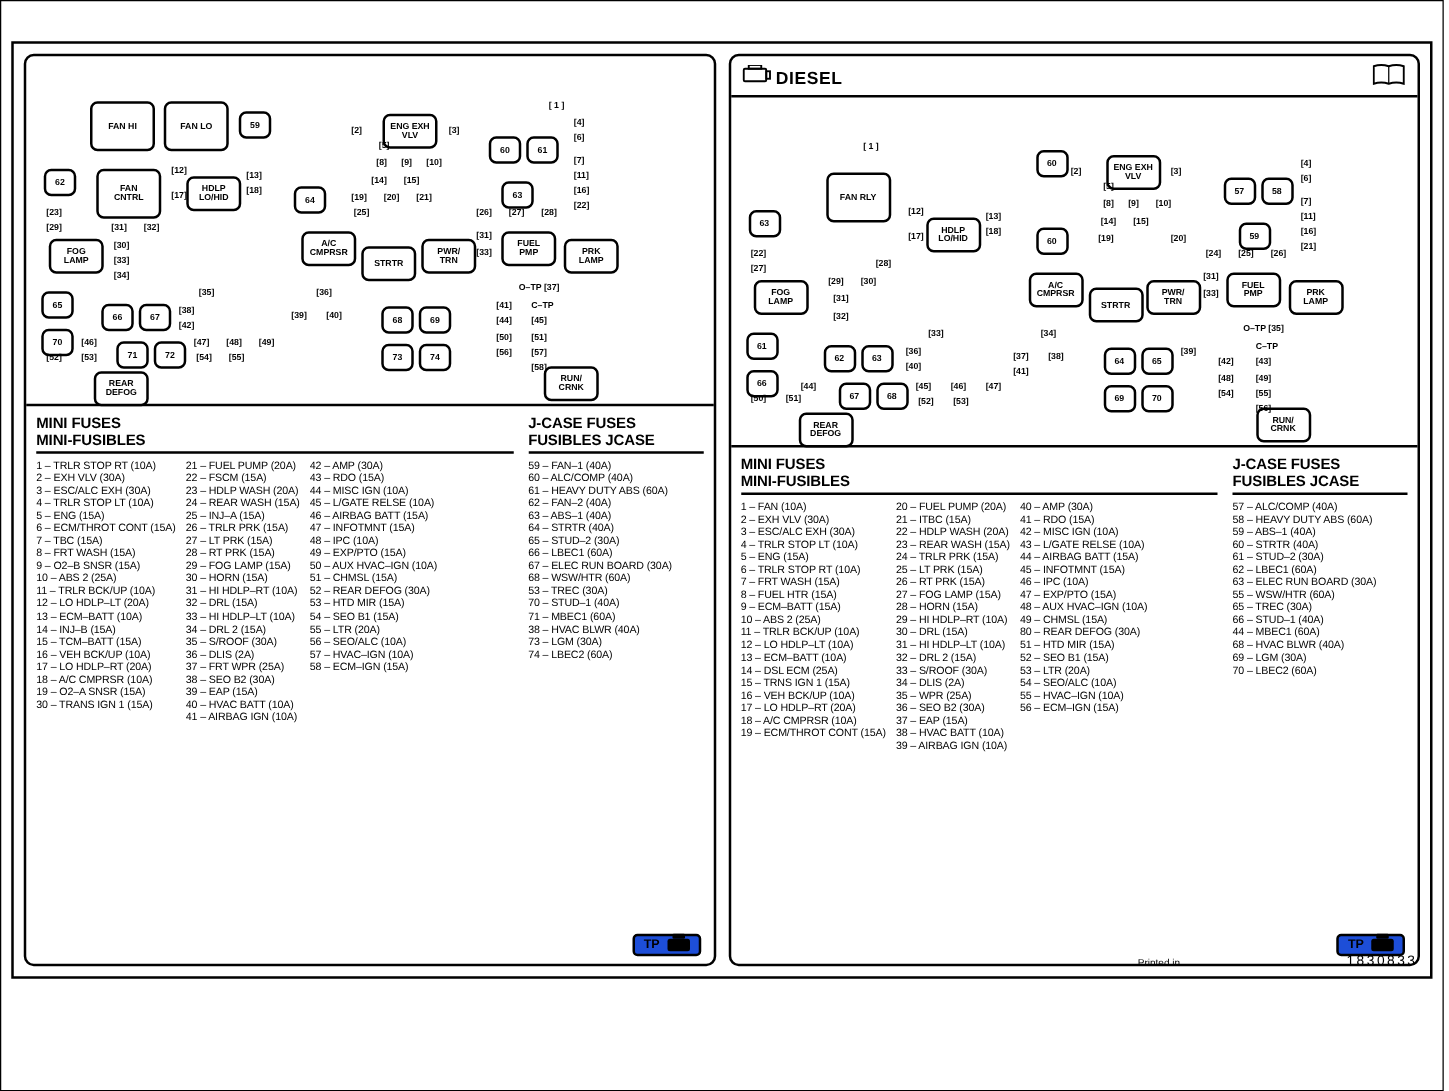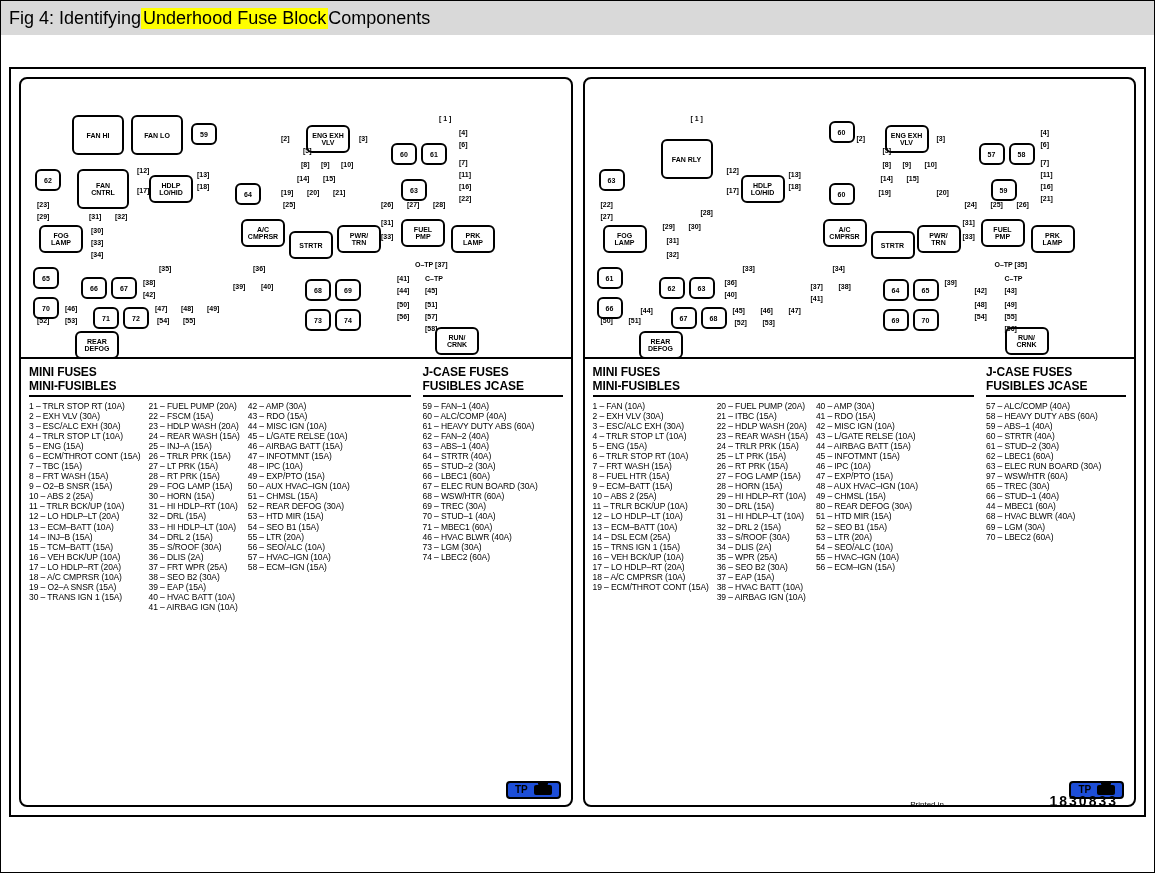--- a/index.html
+++ b/index.html
@@ -20,31 +20,26 @@
   .fuse { border:2px solid #000; border-radius:6px; padding:2px 3px; text-align:center; position:absolute; font-size:7px; background:#fff; display:flex; align-items:center; justify-content:center; white-space:pre; }
   .fuse.sm { width:26px; height:22px; }
   .fuse.med { width:44px; height:28px; }
   .fuse.lg { width:52px; height:40px; }
   .slot { position:absolute; font-size:7px; font-weight:bold;}
   .courtesy { text-align:center; font-size:12px; margin-top:10px; color:#000;}
   .tpbox { border:2px solid #000; border-radius:4px; display:inline-flex; align-items:center; gap:6px; padding:1px 7px; font-size:10px; font-weight:bold; position:absolute; right:10px; bottom:6px; background:#1d4ed8; }
   .car-icon { width:18px; height:10px; background:#000; border-radius:2px; position:relative; display:inline-block; }
   .car-icon::before { content:""; position:absolute; top:-4px; left:4px; width:10px; height:4px; background:#000; border-radius:1px;}
   .printed { font-size:8px; position:absolute; bottom:6px; left:12px; }
-  .docid { font-size:14px; position:absolute; bottom:6px; right:26px; letter-spacing:2px;font-weight:bold;}
+  .docid { font-size:11px; position:absolute; bottom:6px; right:10px; letter-spacing:2px;}
 </style>
 </head>
 <body>
 
 <div class="page">
-  <div class="titlebar">
-    <span>Fig 4: Identifying </span>
-    <span class="hl">Underhood Fuse Block</span>
-    <span> Components</span>
-  </div>
 
   <div class="frame">
 
     <div class="panel">
       <div class="panel-body" id="gas-body">
           <div class="fuse lg" style="left: 51px; top: 36px;">FAN HI</div>
           <div class="fuse lg" style="left: 110px; top: 36px;">FAN LO</div>
           <div class="fuse sm" style="left: 170px; top: 44px;">59</div>
           <div class="fuse sm" style="left: 14px; top: 90px;">62</div>
           <div class="fuse lg" style="left: 56px; top: 90px;">FAN
@@ -222,36 +217,54 @@
               <div>59 – FAN–1 (40A)</div>
               <div>60 – ALC/COMP (40A)</div>
               <div>61 – HEAVY DUTY ABS (60A)</div>
               <div>62 – FAN–2 (40A)</div>
               <div>63 – ABS–1 (40A)</div>
               <div>64 – STRTR (40A)</div>
               <div>65 – STUD–2 (30A)</div>
               <div>66 – LBEC1 (60A)</div>
               <div>67 – ELEC RUN BOARD (30A)</div>
               <div>68 – WSW/HTR (60A)</div>
-              <div>69 – TREC (30A)</div>
+              <div>53 – TREC (30A)</div>
               <div>70 – STUD–1 (40A)</div>
               <div>71 – MBEC1 (60A)</div>
-              <div>46 – HVAC BLWR (40A)</div>
+              <div>38 – HVAC BLWR (40A)</div>
               <div>73 – LGM (30A)</div>
               <div>74 – LBEC2 (60A)</div>
             </div>
           <div class="tpbox">
             <span>TP</span>
               <span class="car-icon"></span>
           </div>
         </div>
       </div>
     </div>
 
     <div class="panel">
+      <div class="panel-header">
+        <span class="engine">
+          <span class="engine-icon">
+            <svg width="24" height="16" viewBox="0 0 24 16">
+                <rect x="2" y="3" width="18" height="10" rx="1" fill="none" stroke="#000" stroke-width="1.5"></rect>
+                <rect x="20" y="5" width="3" height="6" fill="none" stroke="#000" stroke-width="1.5"></rect>
+                <rect x="6" y="0" width="10" height="3" fill="none" stroke="#000" stroke-width="1.5"></rect>
+              </svg>
+          </span>
+          <span>DIESEL</span>
+        </span>
+        <span class="book-icon">
+          <svg width="26" height="18" viewBox="0 0 26 18">
+              <path d="M1 2 Q7 0 13 2 Q19 0 25 2 L25 16 Q19 14 13 16 Q7 14 1 16 Z" fill="none" stroke="#000" stroke-width="1.5"></path>
+              <line x1="13" y1="2" x2="13" y2="16" stroke="#000" stroke-width="1"></line>
+            </svg>
+        </span>
+      </div>
       <div class="panel-body" id="diesel-body">
           <div class="fuse lg" style="left: 76px; top: 60px;">FAN RLY</div>
           <div class="fuse sm" style="left: 244px; top: 42px;">60</div>
           <div class="fuse med" style="left: 300px; top: 46px;">ENG EXH
 VLV</div>
           <div class="fuse sm" style="left: 394px; top: 64px;">57</div>
           <div class="fuse sm" style="left: 424px; top: 64px;">58</div>
           <div class="fuse sm" style="left: 406px; top: 100px;">59</div>
           <div class="fuse sm" style="left: 14px; top: 90px;">63</div>
           <div class="fuse med" style="left: 156px; top: 96px;">HDLP
@@ -416,21 +429,21 @@
             <span>J-CASE FUSES</span><br><span>FUSIBLES JCASE</span>
           </div>
           <div id="diesel-jcase">
               <div>57 – ALC/COMP (40A)</div>
               <div>58 – HEAVY DUTY ABS (60A)</div>
               <div>59 – ABS–1 (40A)</div>
               <div>60 – STRTR (40A)</div>
               <div>61 – STUD–2 (30A)</div>
               <div>62 – LBEC1 (60A)</div>
               <div>63 – ELEC RUN BOARD (30A)</div>
-              <div>97 – WSW/HTR (60A)</div>
+              <div>55 – WSW/HTR (60A)</div>
               <div>65 – TREC (30A)</div>
               <div>66 – STUD–1 (40A)</div>
               <div>44 – MBEC1 (60A)</div>
               <div>68 – HVAC BLWR (40A)</div>
               <div>69 – LGM (30A)</div>
               <div>70 – LBEC2 (60A)</div>
             </div>
           <div class="tpbox">
             <span>TP</span>
               <span class="car-icon"></span>

